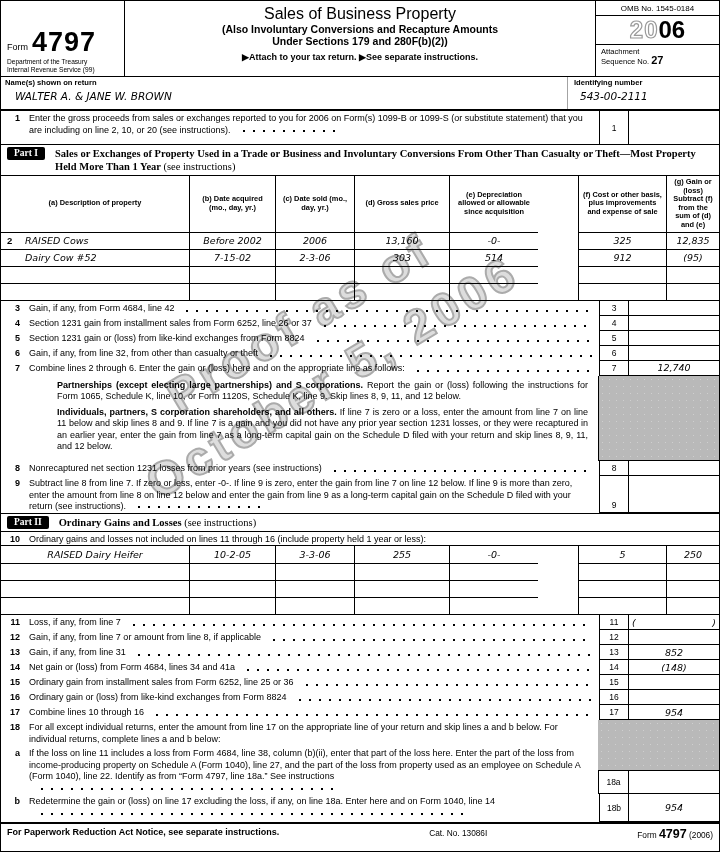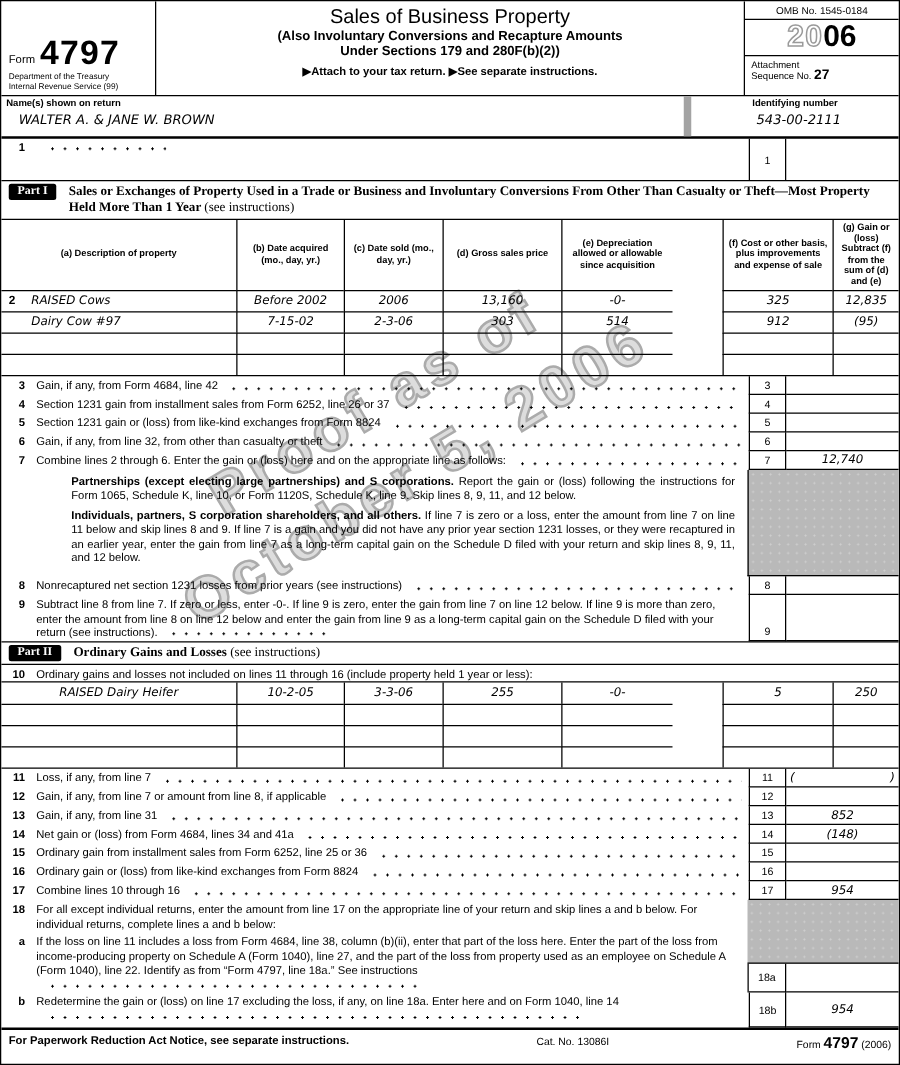--- a/index.html
+++ b/index.html
@@ -32,21 +32,21 @@
   .omb { font-size: 8px; text-align:center; padding: 3px 0 2px; border-bottom: 1px solid #000; }
   .year { text-align:center; font-size: 24px; font-weight: bold; line-height: 28px; }
   .y-outline { color:#fff; -webkit-text-stroke: 1.2px #9a9a9a; letter-spacing:1px;}
   .y-solid { color:#000; }
   .attseq { border-top: 1px solid #000; font-size: 7.6px; line-height: 9px; padding: 2px 0 2px 5px; }
   .seq-no { font-size: 11px; font-weight: bold; }
 
   
   .namerow { display:flex; border-bottom: 2px solid #000; height: 34px; }
   .name-l { flex:1; padding: 1px 4px; }
-  .name-r { width: 172px; border-left: 6px solid #a3a3a3; padding: 1px 6px; text-align: center; }
+  .name-r { width: 152px; border-left: 1px solid #a3a3a3; padding: 1px 6px; }
   .slabel { font-size: 7.6px; font-weight: bold; }
   .fill { font-family: "DejaVu Sans", sans-serif; font-style: italic; }
   .name-val { font-size: 10.5px; padding: 3px 0 0 10px; }
   .id-val { font-size: 10.5px; padding: 3px 0 0 6px; }
 
   
   .lrow { display:flex; align-items: stretch; min-height: 15px; }
   .ln { width: 28px; text-align: right; padding-right: 9px; font-weight: bold; font-size: 9px; padding-top: 2px; flex-shrink:0;}
   .ltxt { font-size: 9px; line-height: 11.5px; padding-top: 2px; }
   .grow { flex: 1; display:flex; align-items: stretch; }
@@ -162,21 +162,21 @@
       </div>
       <div class="name-r">
         <div class="slabel">Identifying number</div>
         <div class="fill id-val">543-00-2111</div>
       </div>
     </div>
 
     <div class="lrow line1">
       <span class="ln">1</span>
       <div class="ltxt" style="flex:1; padding-right:4px;">
-        <span class="ldr-in" style="width:96px"></span>
+        <span>Enter the gross proceeds from sales or exchanges reported to you for 2006 on Form(s) 1099-B or 1099-S (or substitute statement) that you are including on line 2, 10, or 20 (see instructions).</span><span class="ldr-in" style="width:96px"></span>
       </div>
       <div class="rbox">
         <div class="nbox">1</div>
         <div class="abox fillv"></div>
       </div>
     </div>
 
     <div class="partbar">
       <span class="partlabel">Part I</span>
       <span class="parttitle"><span>Sales or Exchanges of Property Used in a Trade or Business and Involuntary Conversions From Other Than Casualty or Theft—Most Property Held More Than 1 Year </span><span class="partnote">(see instructions)</span></span>
@@ -200,21 +200,21 @@
         <div class="c cb fillc">Before 2002</div>
         <div class="c cc fillc">2006</div>
         <div class="c cd fillc">13,160</div>
         <div class="c ce fillc">-0-</div>
         <div class="c cf fillc">325</div>
         <div class="c cg fillc">12,835</div>
       </div>
       <div class="trow drow">
         <div class="c ca first fillc">
             <span class="rowno"></span>
-            <span>Dairy Cow #97</span>
+            <span>Dairy Cow #52</span>
           </div>
         <div class="c cb fillc">7-15-02</div>
         <div class="c cc fillc">2-3-06</div>
         <div class="c cd fillc">303</div>
         <div class="c ce fillc">514</div>
         <div class="c cf fillc">912</div>
         <div class="c cg fillc">(95)</div>
       </div>
       <div class="trow drow">
         <div class="c ca first fillc"></div>

